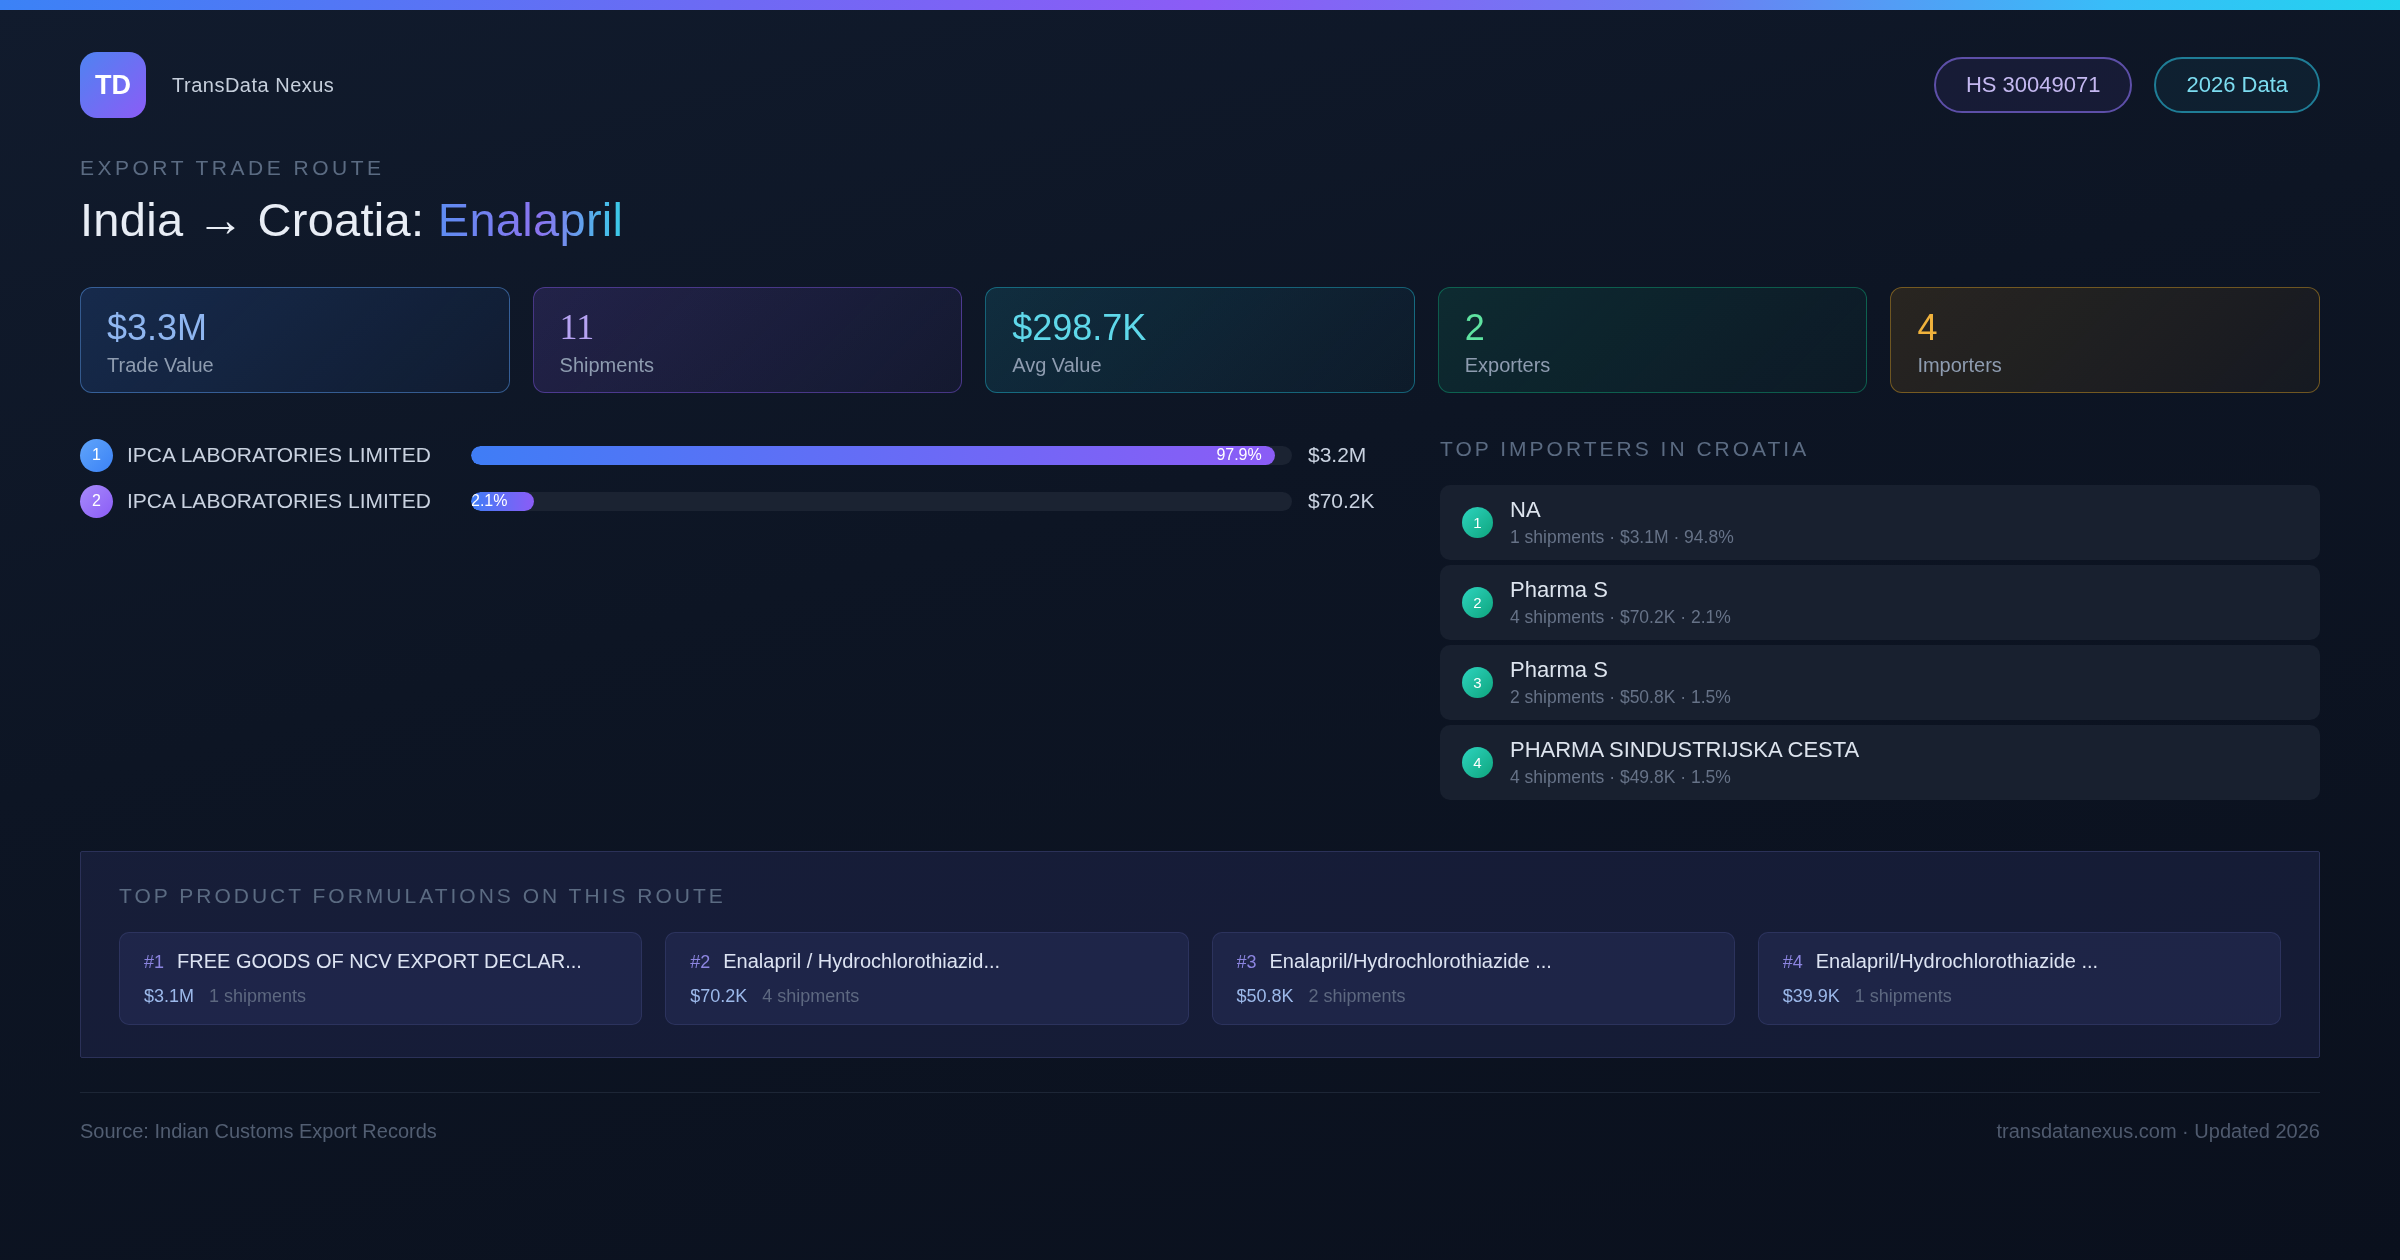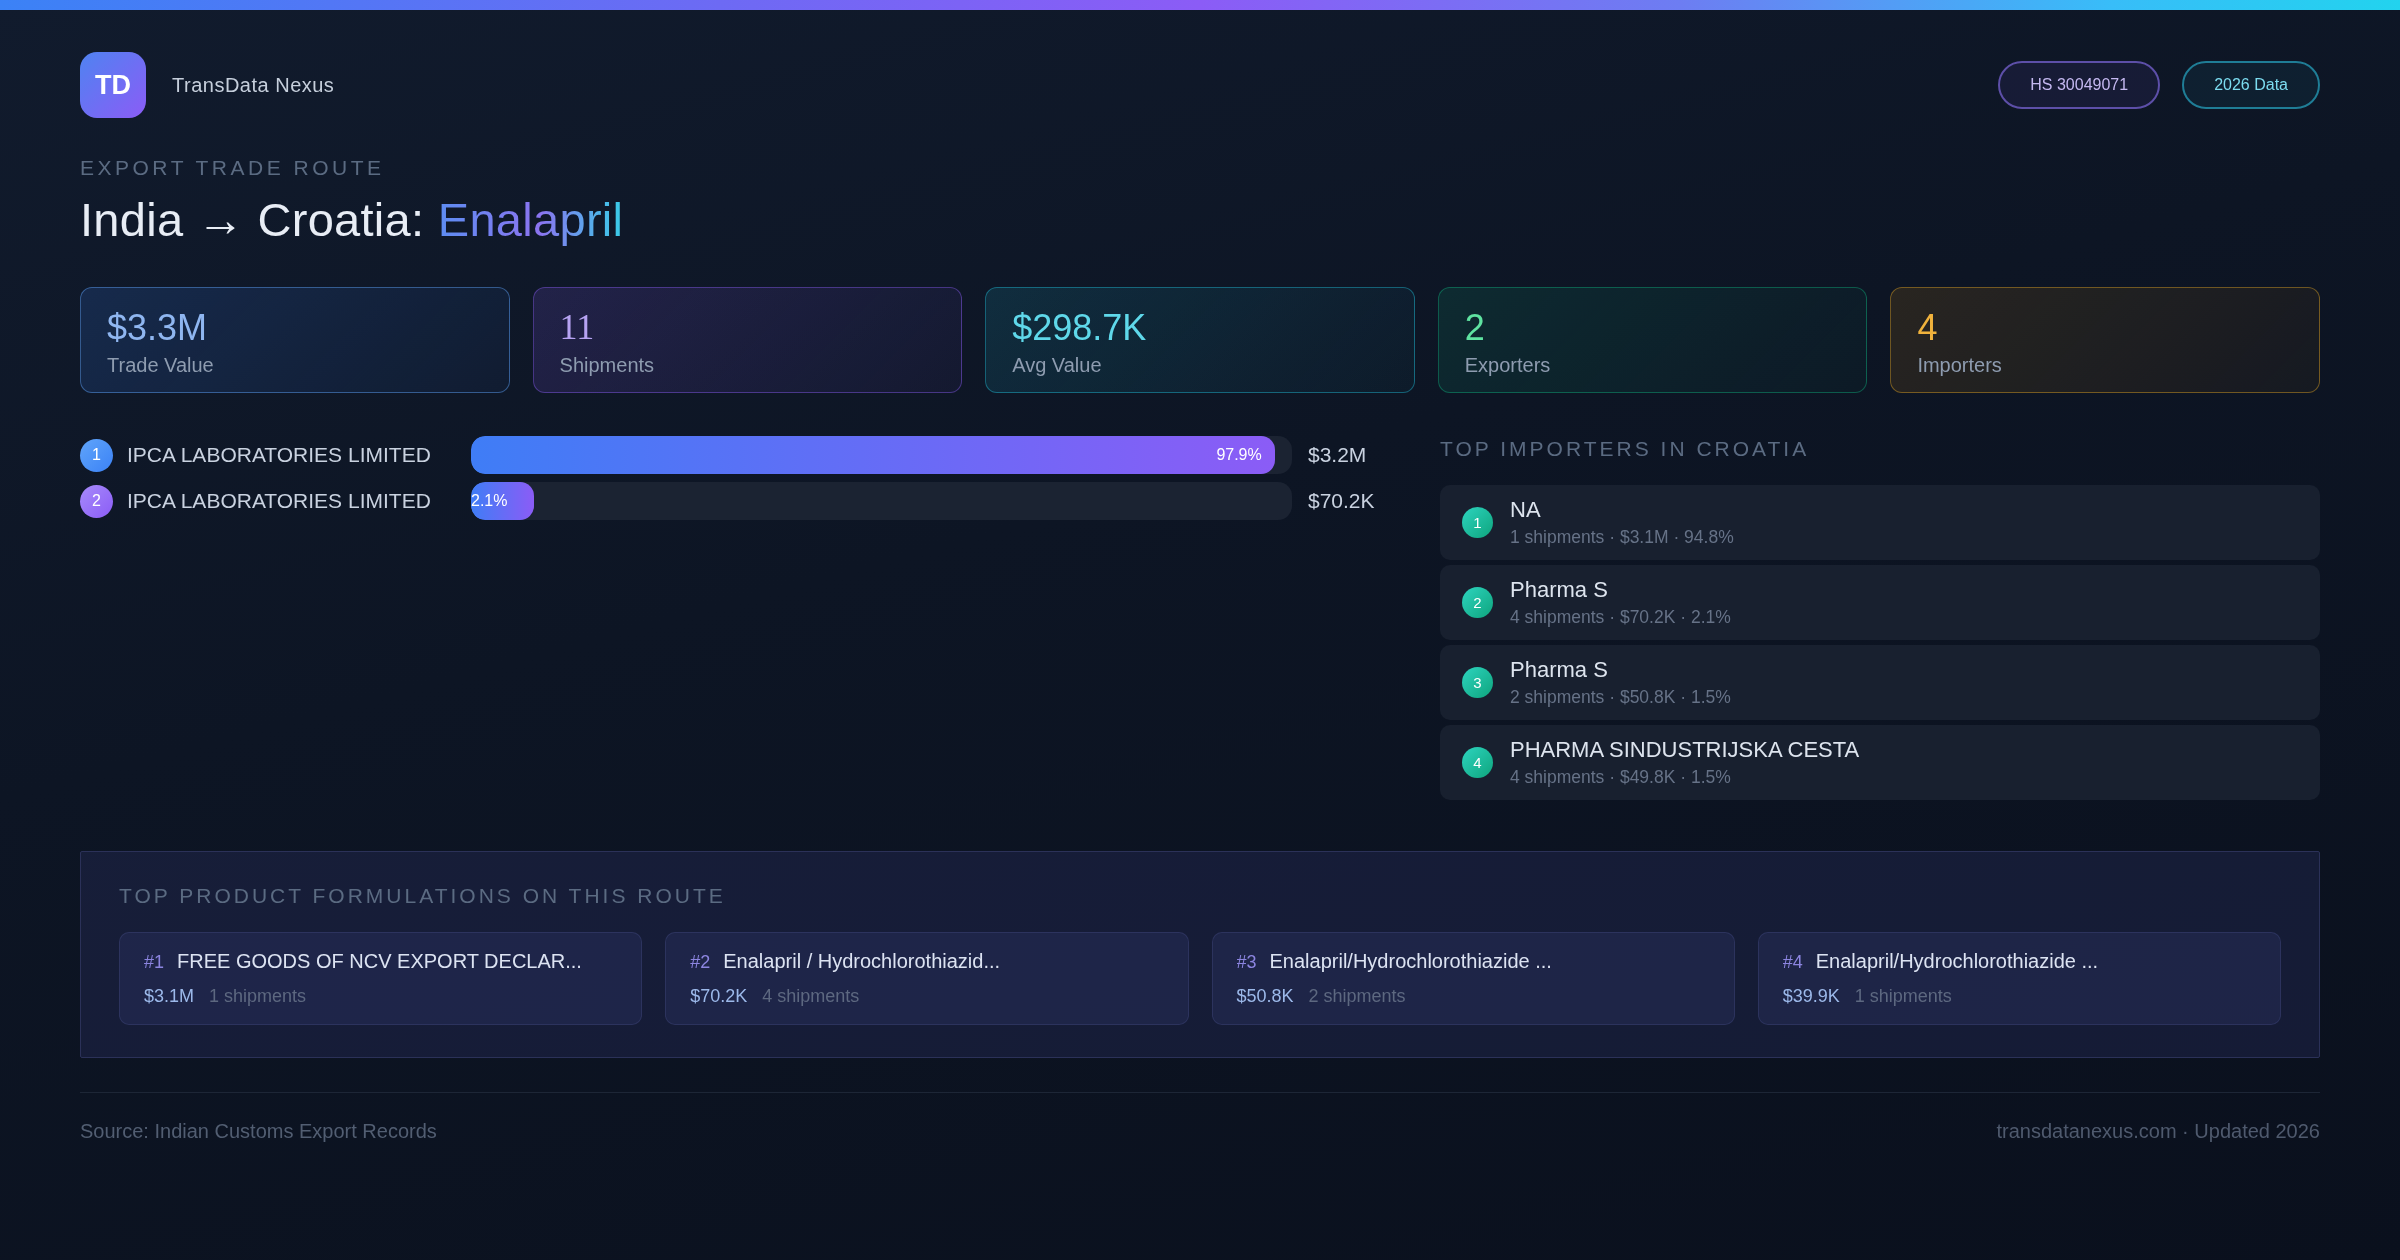--- a/index.html
+++ b/index.html
@@ -13,21 +13,21 @@
     background:linear-gradient(90deg,#3b82f6 0%,#6d6af4 30%,#8b5cf6 50%,#6d7df2 70%,#38bdf8 88%,#22d3ee 100%); }
   .page { padding:0 80px; }
 
   
   .topbar { margin-top:42px; display:flex; align-items:center; justify-content:space-between; }
   .brand { display:flex; align-items:center; gap:26px; cursor:pointer; }
   .logo { width:66px; height:66px; border-radius:17px; display:flex; align-items:center; justify-content:center;
     background:linear-gradient(135deg,#4f83f1 0%,#8b5cf6 100%); color:#fff; font-size:27px; font-weight:700; }
   .brand-name { font-size:20px; color:#c6cfdc; letter-spacing:.5px; }
   .chips { display:flex; gap:22px; }
-  .chip { padding:13px 30px; border-radius:999px; font-size:16px; border:2px solid; background:rgba(255,255,255,0.02);text-align:right; }
+  .chip { padding:13px 30px; border-radius:999px; font-size:22px; border:2px solid; background:rgba(255,255,255,0.02);text-align:right; }
   .chip.hs { border-color:#5d4fa8; color:#c4b8f0; background:rgba(139,92,246,0.08); }
   .chip.year { border-color:#1f7d96; color:#7cdcf0; background:rgba(34,211,238,0.06); }
 
   
   .eyebrow { margin-top:38px; font-size:21px; letter-spacing:3.5px; color:#5b6b82; }
   .title { margin-top:12px; font-size:47px; font-weight:500; color:#e8edf5; letter-spacing:.3px; }
   .title .product { background:linear-gradient(90deg,#5d8df2 0%,#8b74f0 55%,#38cde8 100%);
     -webkit-background-clip:text; background-clip:text; color:transparent; }
 
   
@@ -52,21 +52,21 @@
   .col-right { width:880px; }
   .section-heading { font-size:21px; letter-spacing:3px; color:#5b6b82; margin-bottom:24px; }
 
   
   .exp-row { display:flex; align-items:center; margin-bottom:10px; height:36px; }
   .rank-circle { width:33px; height:33px; border-radius:50%; flex:0 0 33px; display:flex; align-items:center; justify-content:center;
     color:#fff; font-size:16px; }
   .rank-blue { background:linear-gradient(135deg,#60a5fa,#3b82f6); }
   .rank-purple { background:linear-gradient(135deg,#a78bfa,#8b5cf6); }
   .exp-name { margin-left:14px; width:344px; font-size:21px; color:#c9d2e0; white-space:nowrap; overflow:hidden; }
-  .bar-track { flex:1; height:38px; border-radius:14px; background:#1b2332; overflow:hidden; }
+  .bar-track { flex:1; height:19px; border-radius:14px; background:#1b2332; overflow:hidden; }
   .bar-fill { height:100%; border-radius:14px; background:linear-gradient(90deg,#3f7df6,#8b5cf6);
     display:flex; align-items:center; justify-content:flex-end; padding-right:13px; }
   .bar-fill.small { justify-content:flex-start; min-width:63px; padding-right:0; }
   .bar-pct { font-size:16px; color:#fff; }
   .exp-value { margin-left:16px; width:92px; font-size:21px; color:#c9d2e0; }
 
   
   .imp-card { background:#18202f; border-radius:10px; padding:12px 22px; margin-bottom:5px; min-height:72px;
     display:flex; align-items:center; gap:17px; }
   .imp-circle { width:31px; height:31px; border-radius:50%; flex:0 0 31px; display:flex; align-items:center; justify-content:center;

